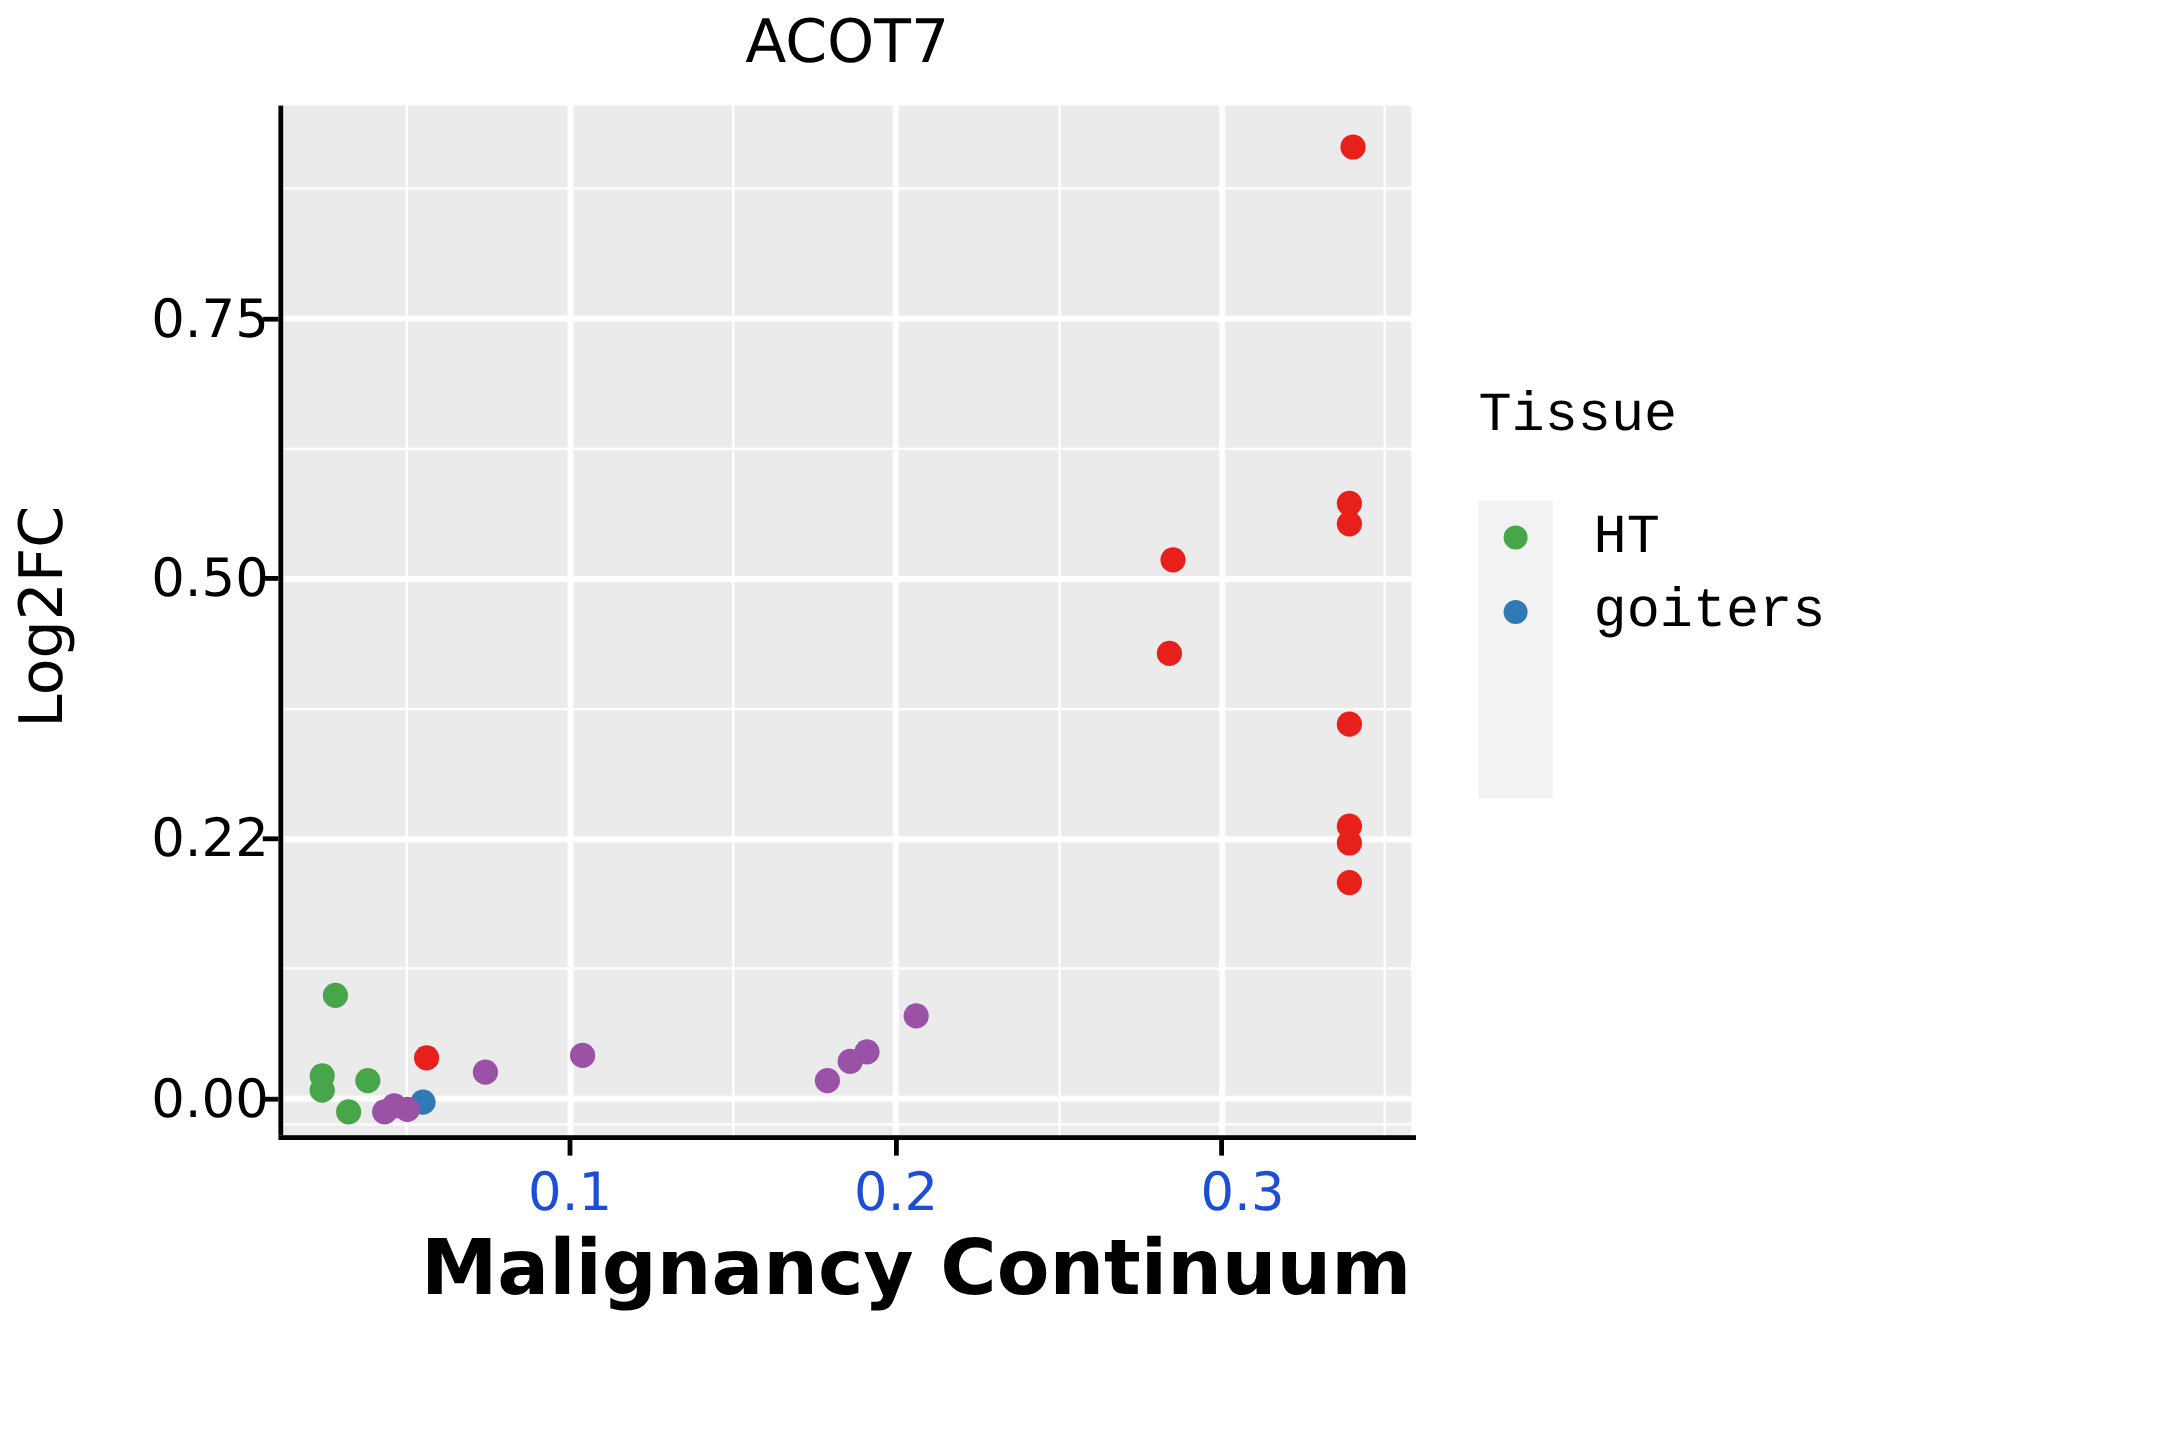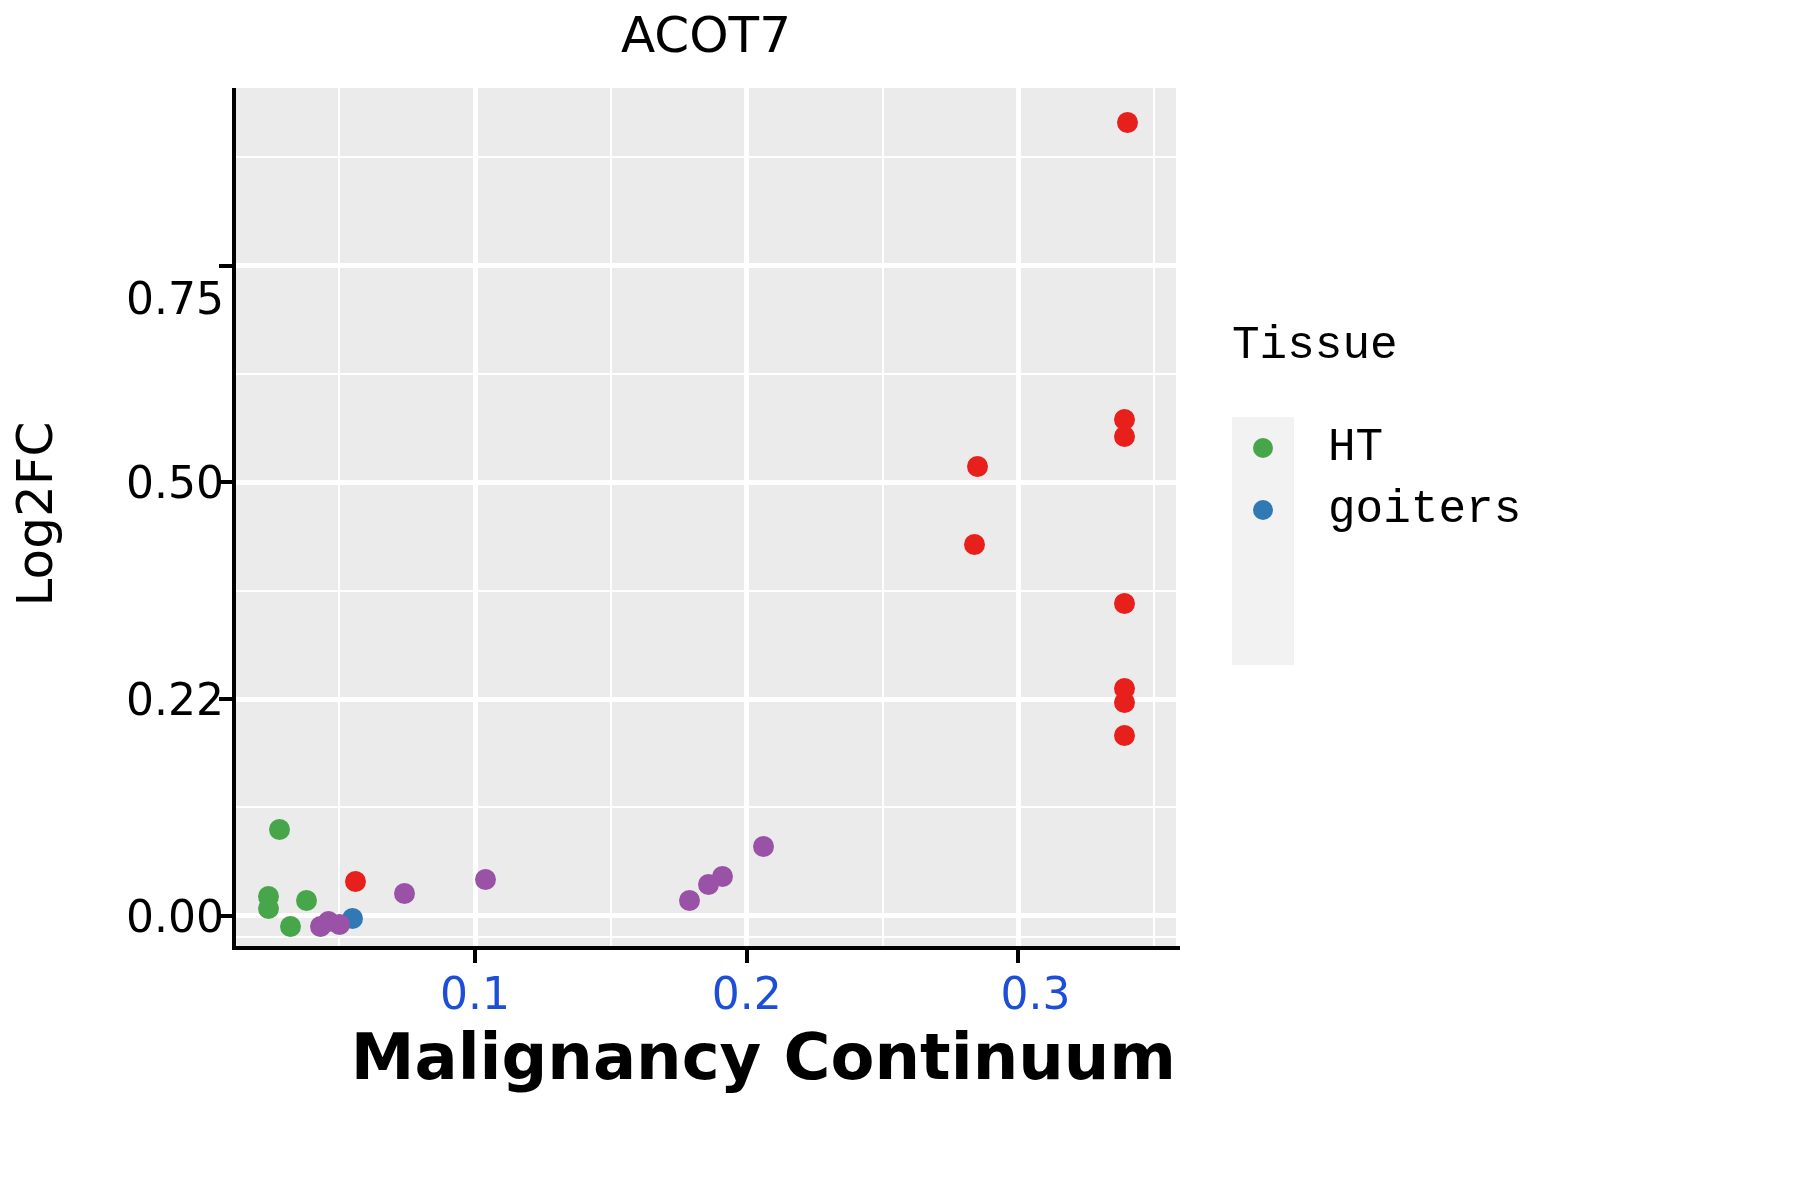--- a/index.html
+++ b/index.html
@@ -161,21 +161,21 @@
   <div class="axis-line axis-x-line"></div>
 
   <div id="y-ticks">
       <div class="tick tick-y" style="top: 913.667px;"></div>
       <div class="ylab" style="top: 915.667px;">0.00</div>
       <div class="tick tick-y" style="top: 697px;"></div>
       <div class="ylab" style="top: 699px;">0.22</div>
       <div class="tick tick-y" style="top: 480.333px;"></div>
       <div class="ylab" style="top: 482.333px;">0.50</div>
       <div class="tick tick-y" style="top: 263.667px;"></div>
-      <div class="ylab" style="top: 265.667px; margin-top: 32px;">0.75</div>
+      <div class="ylab" style="top: 265.667px;">0.75</div>
     </div>
   <div id="x-ticks">
       <div class="tick tick-x" style="left: 473.075px;"></div>
       <div class="xlab" style="left: 475.075px;">0.1</div>
       <div class="tick tick-x" style="left: 744.751px;"></div>
       <div class="xlab" style="left: 746.751px;">0.2</div>
       <div class="tick tick-x" style="left: 1016.43px;"></div>
       <div class="xlab" style="left: 1018.43px; margin-left: 17px;">0.3</div>
     </div>
 

